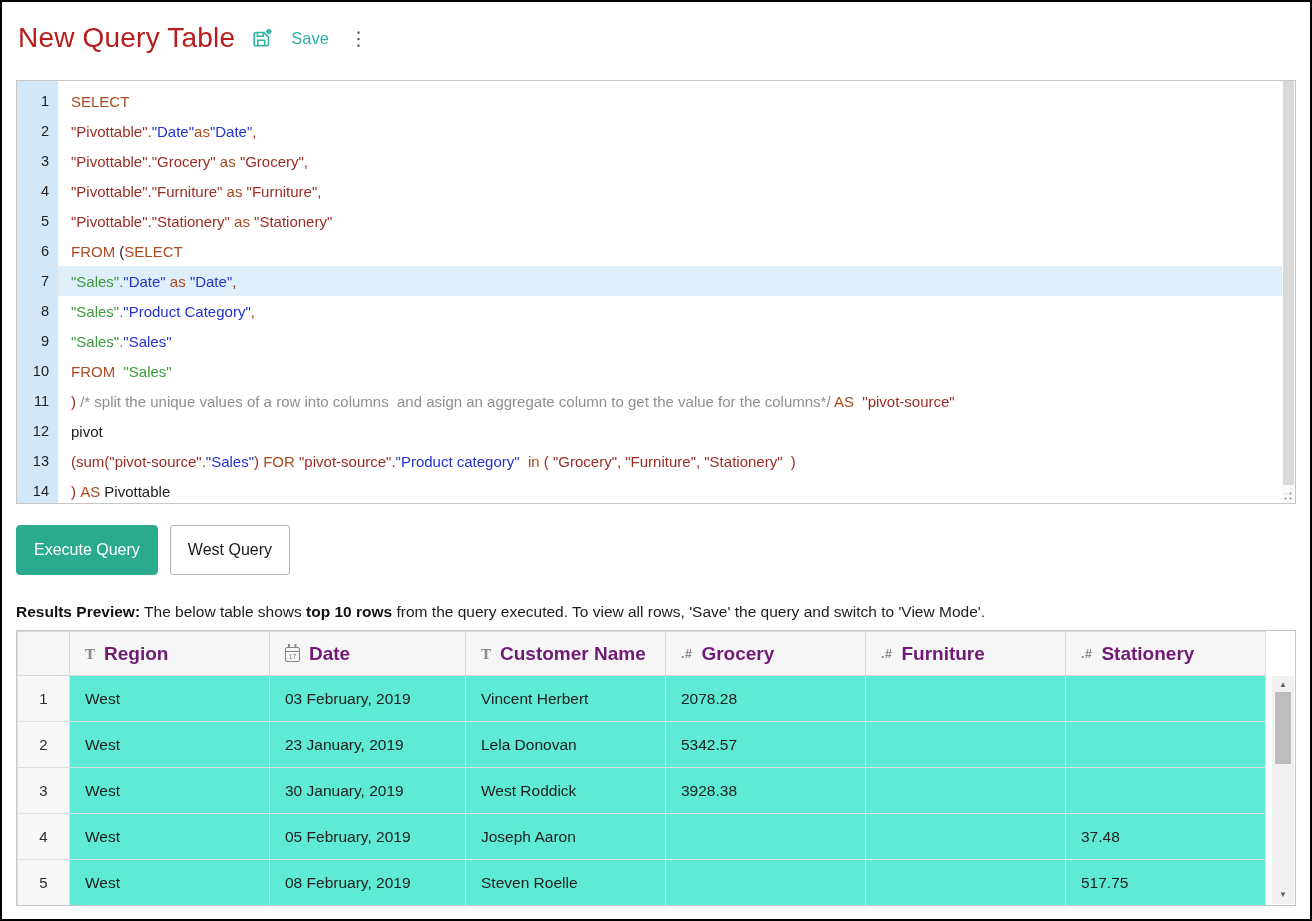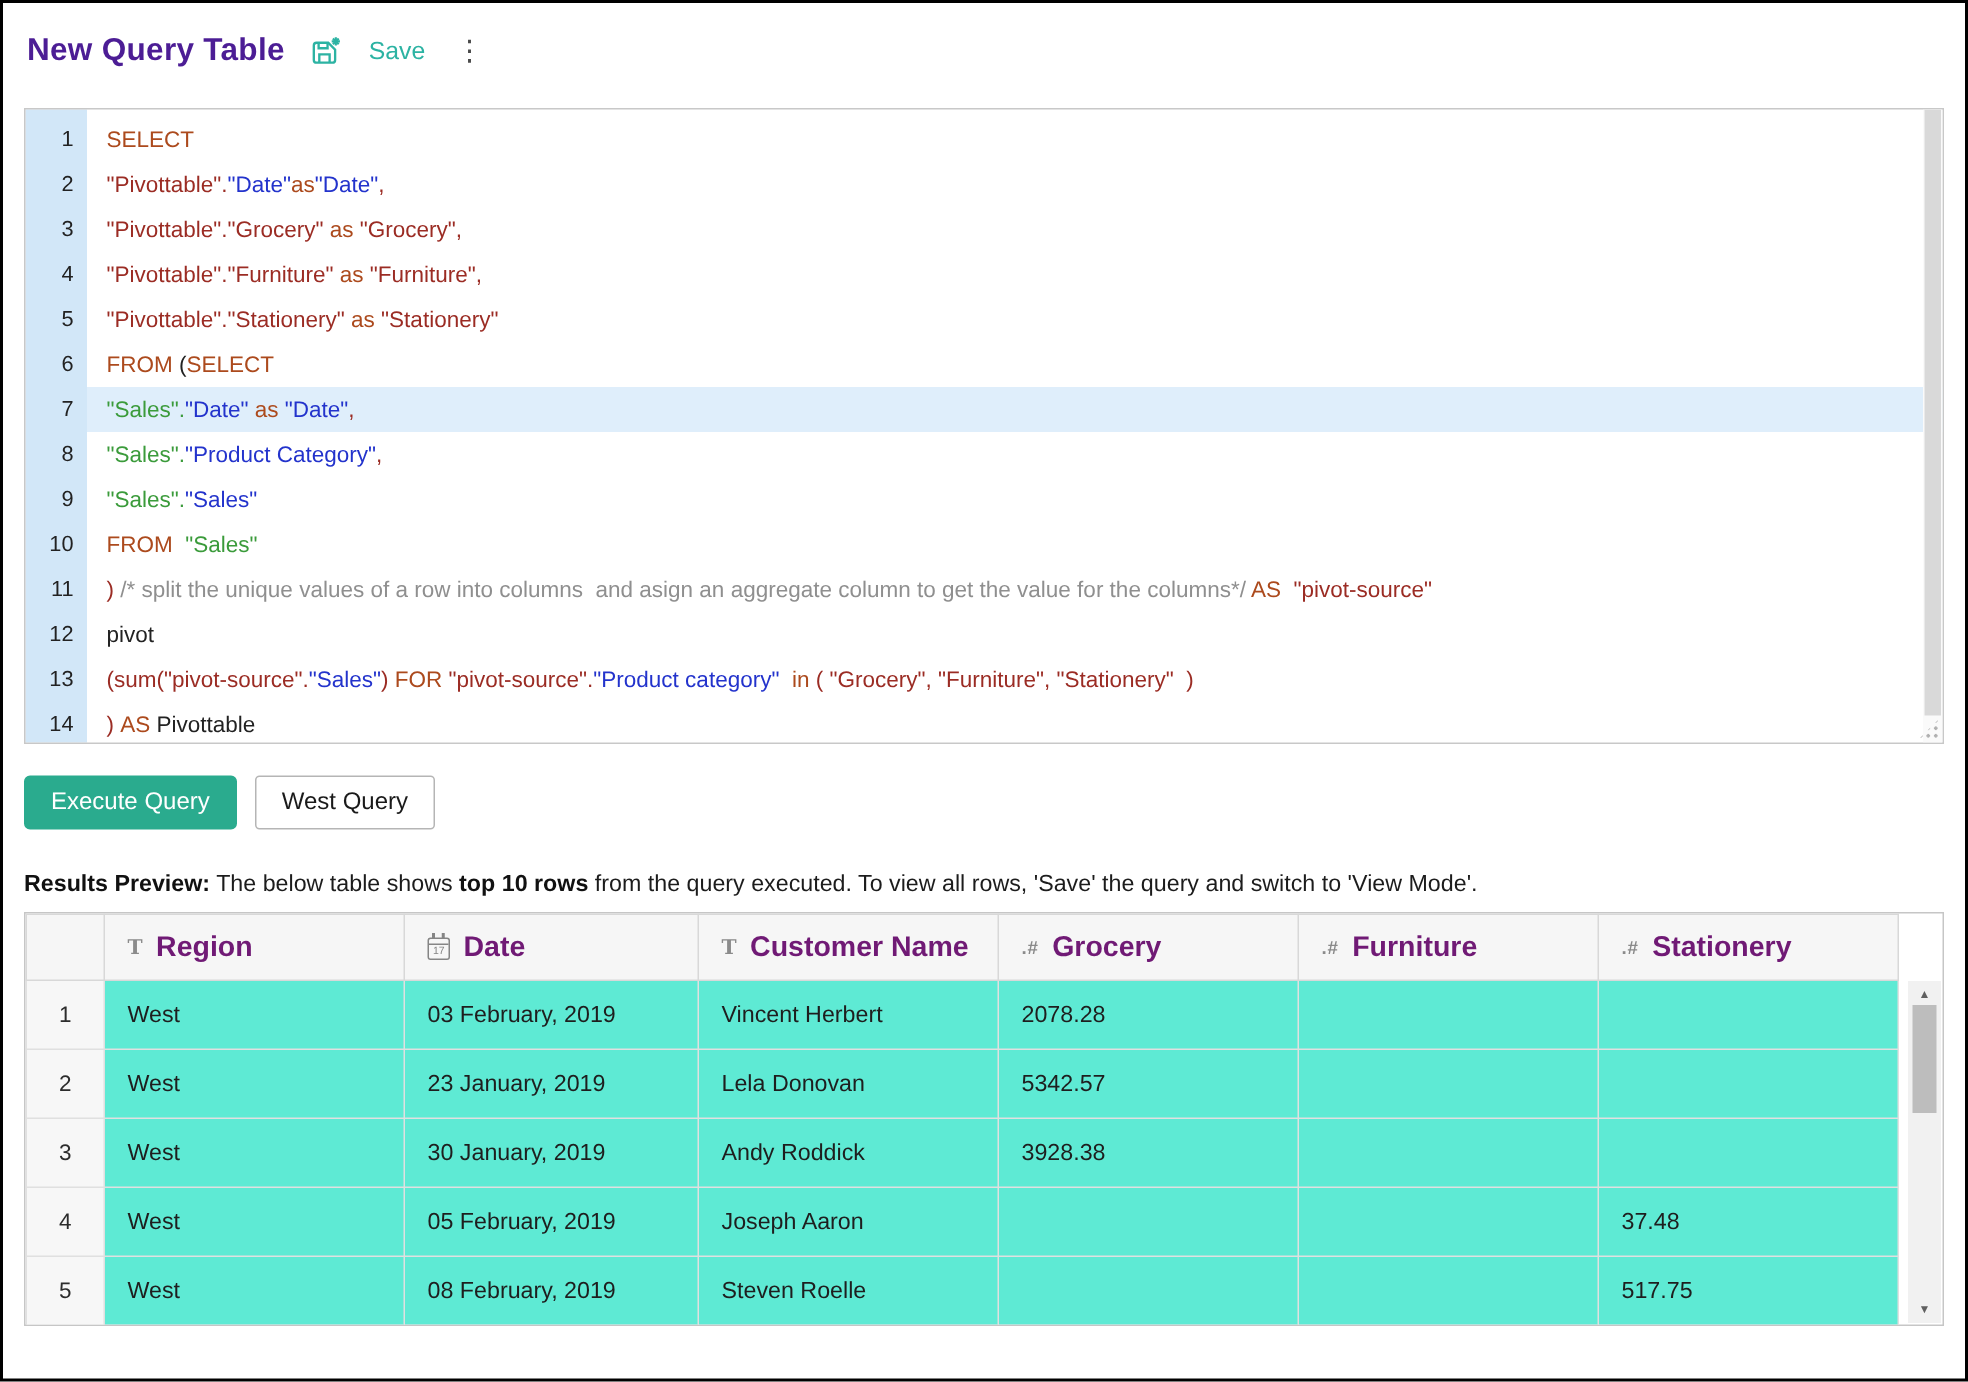--- a/index.html
+++ b/index.html
@@ -7,21 +7,21 @@
   body {
     width:1312px; height:921px;
     border:2px solid #000;
     background:#fff;
     overflow:hidden;
     font-family:"Liberation Sans", sans-serif;
     color:#1a1a1a;
   }
   
   .topbar { display:flex; align-items:center; padding:20px 16px 26px 16px; gap:16px; }
-  .topbar h1 { margin:0; font-size:21px; font-weight:bold; color:#4c1d95; letter-spacing:0.2px; }
+  .topbar h1 { margin:0; font-size:28px; font-weight:normal; color:#b91c1c; letter-spacing:0.2px; }
   .save-link { display:flex; align-items:center; gap:18px; color:#2cb3a3; font-size:16.5px; cursor:pointer; text-decoration:none; }
   .kebab { color:#4a4a4a; font-size:19px; line-height:1; cursor:pointer; padding:2px 4px; }
   
   .editor {
     position:relative; margin:0 14px; height:424px;
     border:1px solid #c8c8c8;
     background:linear-gradient(to right, #d2e7f8 0, #d2e7f8 41px, #ffffff 41px);
     overflow:hidden; font-size:15px; cursor:text;
   }
   .lines { padding-top:5px; }
@@ -32,21 +32,21 @@
   .ed-scrollbar { position:absolute; top:0; right:0; bottom:0; width:13px; background:#fafafa; }
   .ed-thumb { position:absolute; top:0; left:1px; right:1px; bottom:18px; background:#d9d9d9; }
   .resize-grip {
     position:absolute; right:1px; bottom:1px; width:16px; height:16px;
     background:radial-gradient(#b0b0b0 1.1px, transparent 1.3px);
     background-size:5px 5px;
     clip-path:polygon(100% 0, 100% 100%, 0 100%);
   }
   
   .btnrow { display:flex; gap:12px; margin:21px 14px 0 14px; }
-  .btn { font-family:"Liberation Sans",sans-serif; font-size:16px; height:36px; padding:0 17px; border-radius:4px; cursor:pointer; }
+  .btn { font-family:"Liberation Sans",sans-serif; font-size:16px; height:50px; padding:0 17px; border-radius:4px; cursor:pointer; }
   .btn.exec { background:#2aab8e; color:#fff; border:1px solid #2aab8e; }
   .btn.clear { background:#fff; color:#1a1a1a; border:1px solid #b5b5b5; border-radius:3px; }
   
   .note { margin:28px 14px 0 14px; font-size:15.5px; color:#1c1c1c; }
   .note b { font-weight:bold; color:#111; }
   
   .results { position:relative; margin:9px 14px 0 14px; height:276px; border:1px solid #c6c6c6; overflow:hidden; background:#fff; }
   table { border-collapse:collapse; table-layout:fixed; width:1248px; }
   th, td { border:1px solid #e0e0e0; font-size:15.5px; font-weight:normal; text-align:left; overflow:hidden; }
   thead th { background:#f6f6f6; border-color:#d8d8d8; height:44px; padding-left:15px; }
@@ -192,21 +192,21 @@
           <td>23 January, 2019</td>
           <td>Lela Donovan</td>
           <td>5342.57</td>
           <td></td>
           <td></td>
         </tr>
         <tr>
           <th class="rownum">3</th>
           <td>West</td>
           <td>30 January, 2019</td>
-          <td>Andy Roddick</td>
+          <td>West Roddick</td>
           <td>3928.38</td>
           <td></td>
           <td></td>
         </tr>
         <tr>
           <th class="rownum">4</th>
           <td>West</td>
           <td>05 February, 2019</td>
           <td>Joseph Aaron</td>
           <td></td>

